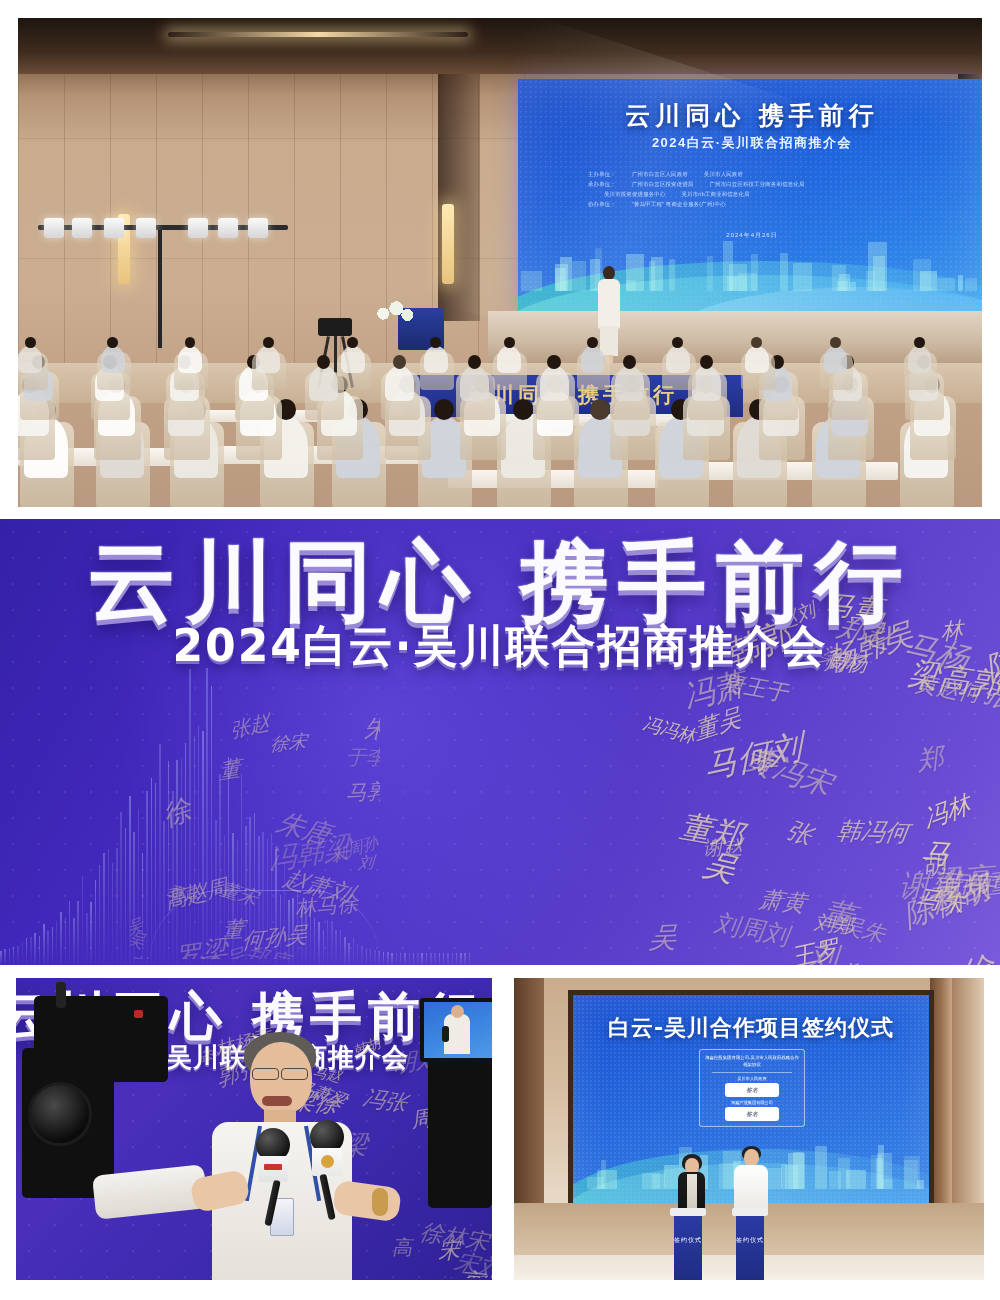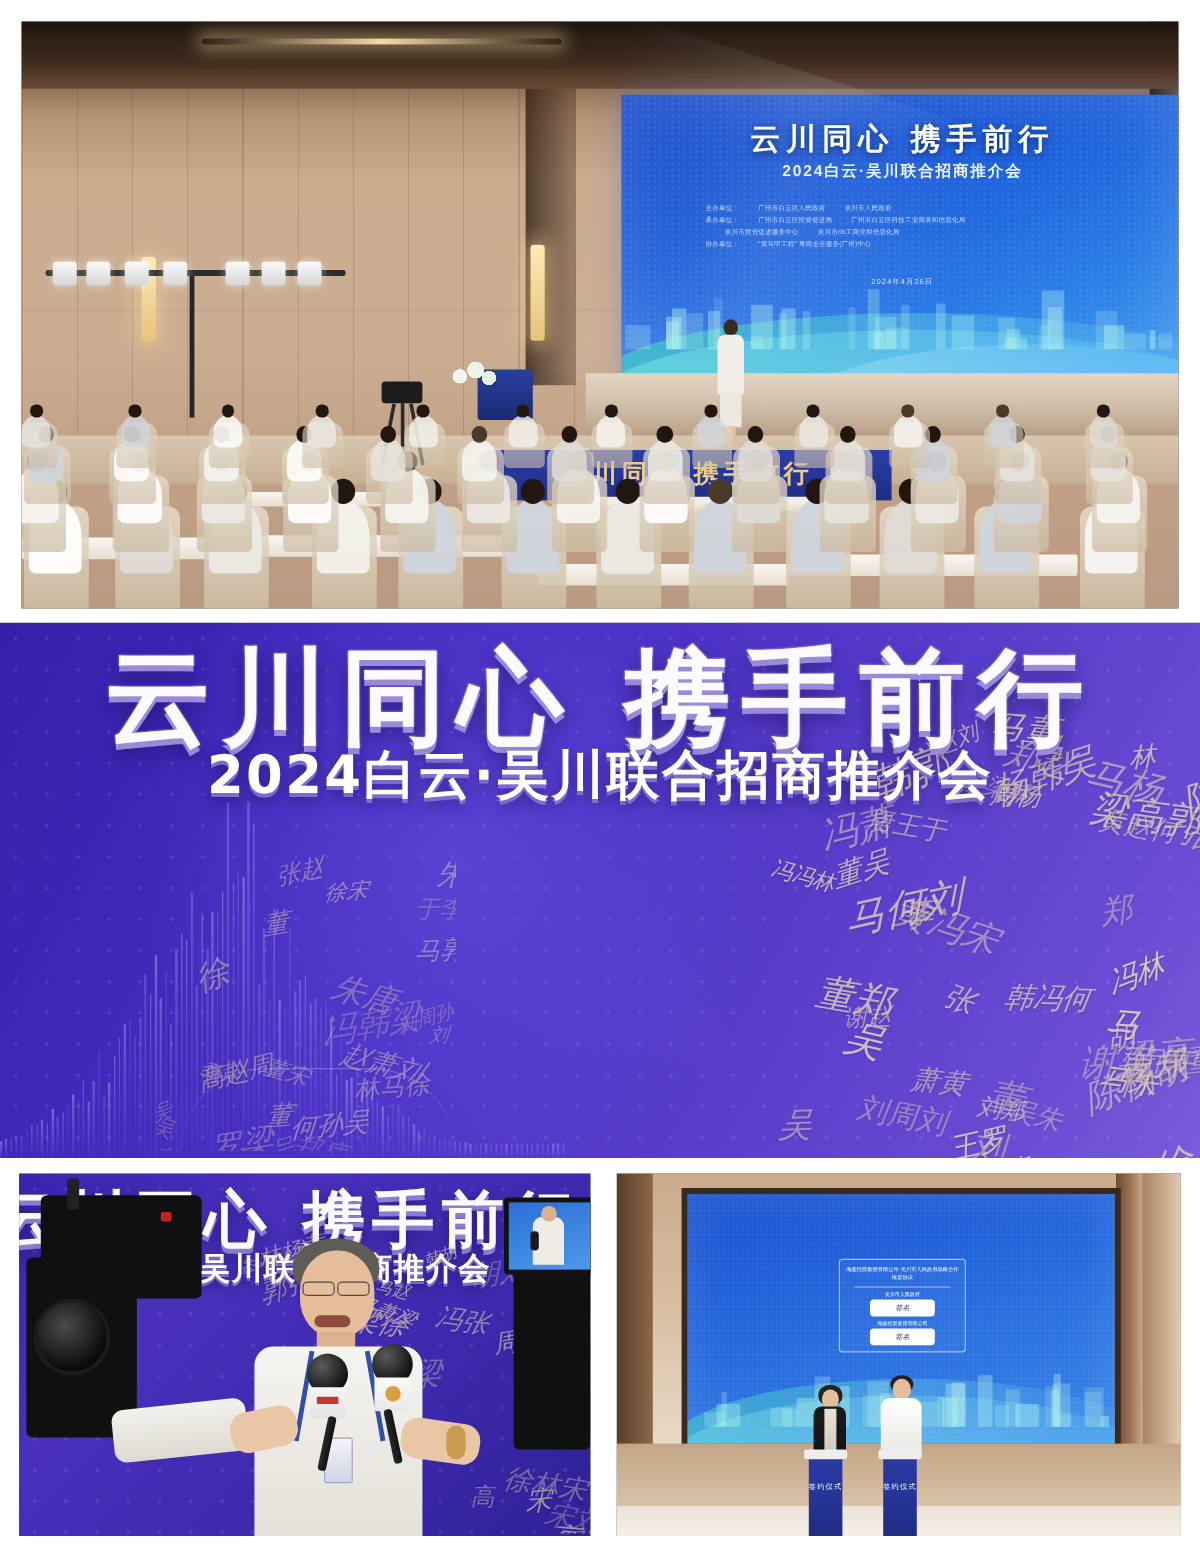--- a/index.html
+++ b/index.html
@@ -753,20 +753,21 @@
   </div>
 
   <div class="photo" id="photo-signing">
     <div class="sg-wall"></div>
     <div class="sg-col" style="left:0;width:30px;background:linear-gradient(90deg,#5c3d27,#8d674a);"></div>
     <div class="sg-col" style="left:416px;width:22px;"></div>
     <div class="sg-col" style="left:438px;width:32px;background:linear-gradient(90deg,#a88262,#e0cbb2);"></div>
 
     <div class="sg-screen">
       <div class="dots"></div>
+      <div class="sg-title">白云-吴川合作项目签约仪式</div>
       <div class="sg-card">
         <div class="agr">海鑫控股集团有限公司-吴川市人民政府战略合作框架协议</div>
         <div class="hr"></div>
         <div class="who" style="top:26px;">吴川市人民政府</div>
         <div class="sbox" style="top:33px;">
           <span>签名</span>
         </div>
         <div class="who" style="top:50px;">海鑫控股集团有限公司</div>
         <div class="sbox" style="top:57px;">
           <span>签名</span>

